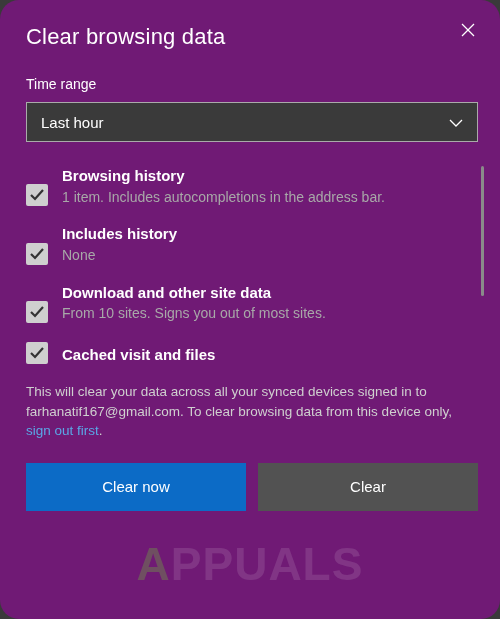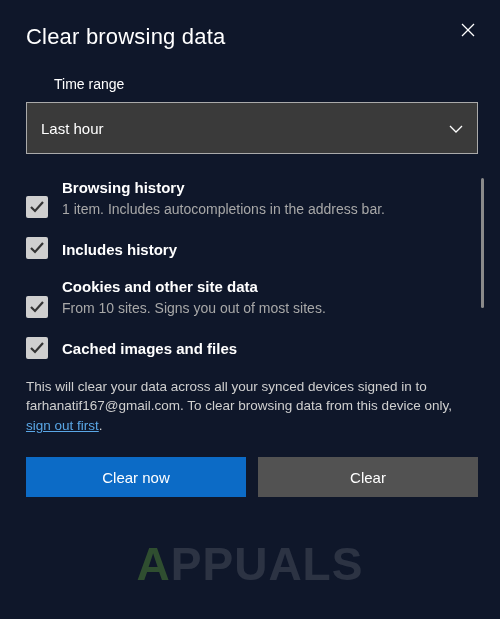--- a/index.html
+++ b/index.html
@@ -11,24 +11,25 @@
       width: 500px;
       height: 619px;
       background: #3a3a3a;
       font-family: "Segoe UI", Tahoma, sans-serif;
       color: #ffffff;
       overflow: hidden;
       position: relative;
     }
     .dialog {
       padding: 24px 22px 22px 26px;
-      background: #0f172a;
+      background: #701a75;
       width: 100%;
       height: 100%;
       position: relative;
+      border-radius: 19px;
     }
     .header-row {
       display: flex;
       align-items: flex-start;
       justify-content: space-between;
       margin-bottom: 26px;
     }
     .dialog-title {
       font-size: 22px;
       font-weight: 400;
@@ -47,25 +48,24 @@
     }
     .close-btn svg {
       width: 14px;
       height: 14px;
     }
     .field-label {
       font-size: 14px;
       color: #ffffff;
       margin-bottom: 10px;
       display: block;
-      margin-left: 28px;
     }
     .select-box {
       width: 100%;
-      height: 52px;
+      height: 40px;
       background: #3a3a3a;
       border: 1px solid #aaaaaa;
       color: #ffffff;
       padding: 0 14px;
       font-size: 15px;
       display: flex;
       align-items: center;
       justify-content: space-between;
       cursor: pointer;
       margin-bottom: 24px;
@@ -126,30 +126,29 @@
     .disclaimer {
       font-size: 13.5px;
       color: #cfcfcf;
       line-height: 1.45;
       margin-top: 6px;
       margin-bottom: 22px;
       padding-right: 6px;
     }
     .disclaimer .link {
       color: #5aa7e6;
-      text-decoration: underline;
       cursor: pointer;
     }
     .button-row {
       display: flex;
       gap: 12px;
     }
     .btn {
       flex: 1;
-      height: 40px;
+      height: 48px;
       border: none;
       font-size: 15px;
       font-weight: 500;
       cursor: pointer;
       display: flex;
       align-items: center;
       justify-content: center;
     }
     .btn-primary {
       background: #0c6bc6;
@@ -223,43 +222,44 @@
     </div>
 
     <div class="check-item">
       <div class="checkbox">
         <svg viewBox="0 0 16 16">
             <polyline points="2,8 6,12 14,3" fill="none" stroke="#333333" stroke-width="2.2"></polyline>
           </svg>
       </div>
       <div class="check-text">
         <div class="check-title">Includes history</div>
-      </div>
-    </div>
-
-    <div class="check-item">
-      <div class="checkbox">
-        <svg viewBox="0 0 16 16">
-            <polyline points="2,8 6,12 14,3" fill="none" stroke="#333333" stroke-width="2.2"></polyline>
-          </svg>
-      </div>
-      <div class="check-text">
-        <div class="check-title">Cookies and other site data</div>
+        <div class="check-desc">None</div>
+      </div>
+    </div>
+
+    <div class="check-item">
+      <div class="checkbox">
+        <svg viewBox="0 0 16 16">
+            <polyline points="2,8 6,12 14,3" fill="none" stroke="#333333" stroke-width="2.2"></polyline>
+          </svg>
+      </div>
+      <div class="check-text">
+        <div class="check-title">Download and other site data</div>
         <div class="check-desc">From 10 sites. Signs you out of most sites.</div>
       </div>
     </div>
 
     <div class="check-item">
       <div class="checkbox">
         <svg viewBox="0 0 16 16">
             <polyline points="2,8 6,12 14,3" fill="none" stroke="#333333" stroke-width="2.2"></polyline>
           </svg>
       </div>
       <div class="check-text">
-        <div class="check-title">Cached images and files</div>
+        <div class="check-title">Cached visit and files</div>
       </div>
     </div>
   </div>
 
   <div class="disclaimer">
     <span>This will clear your data across all your synced devices signed in to farhanatif167@gmail.com. To clear browsing data from this device only, </span><span class="link">sign out first</span><span>.</span>
   </div>
 
   <div class="button-row">
     <button class="btn btn-primary">Clear now</button>

